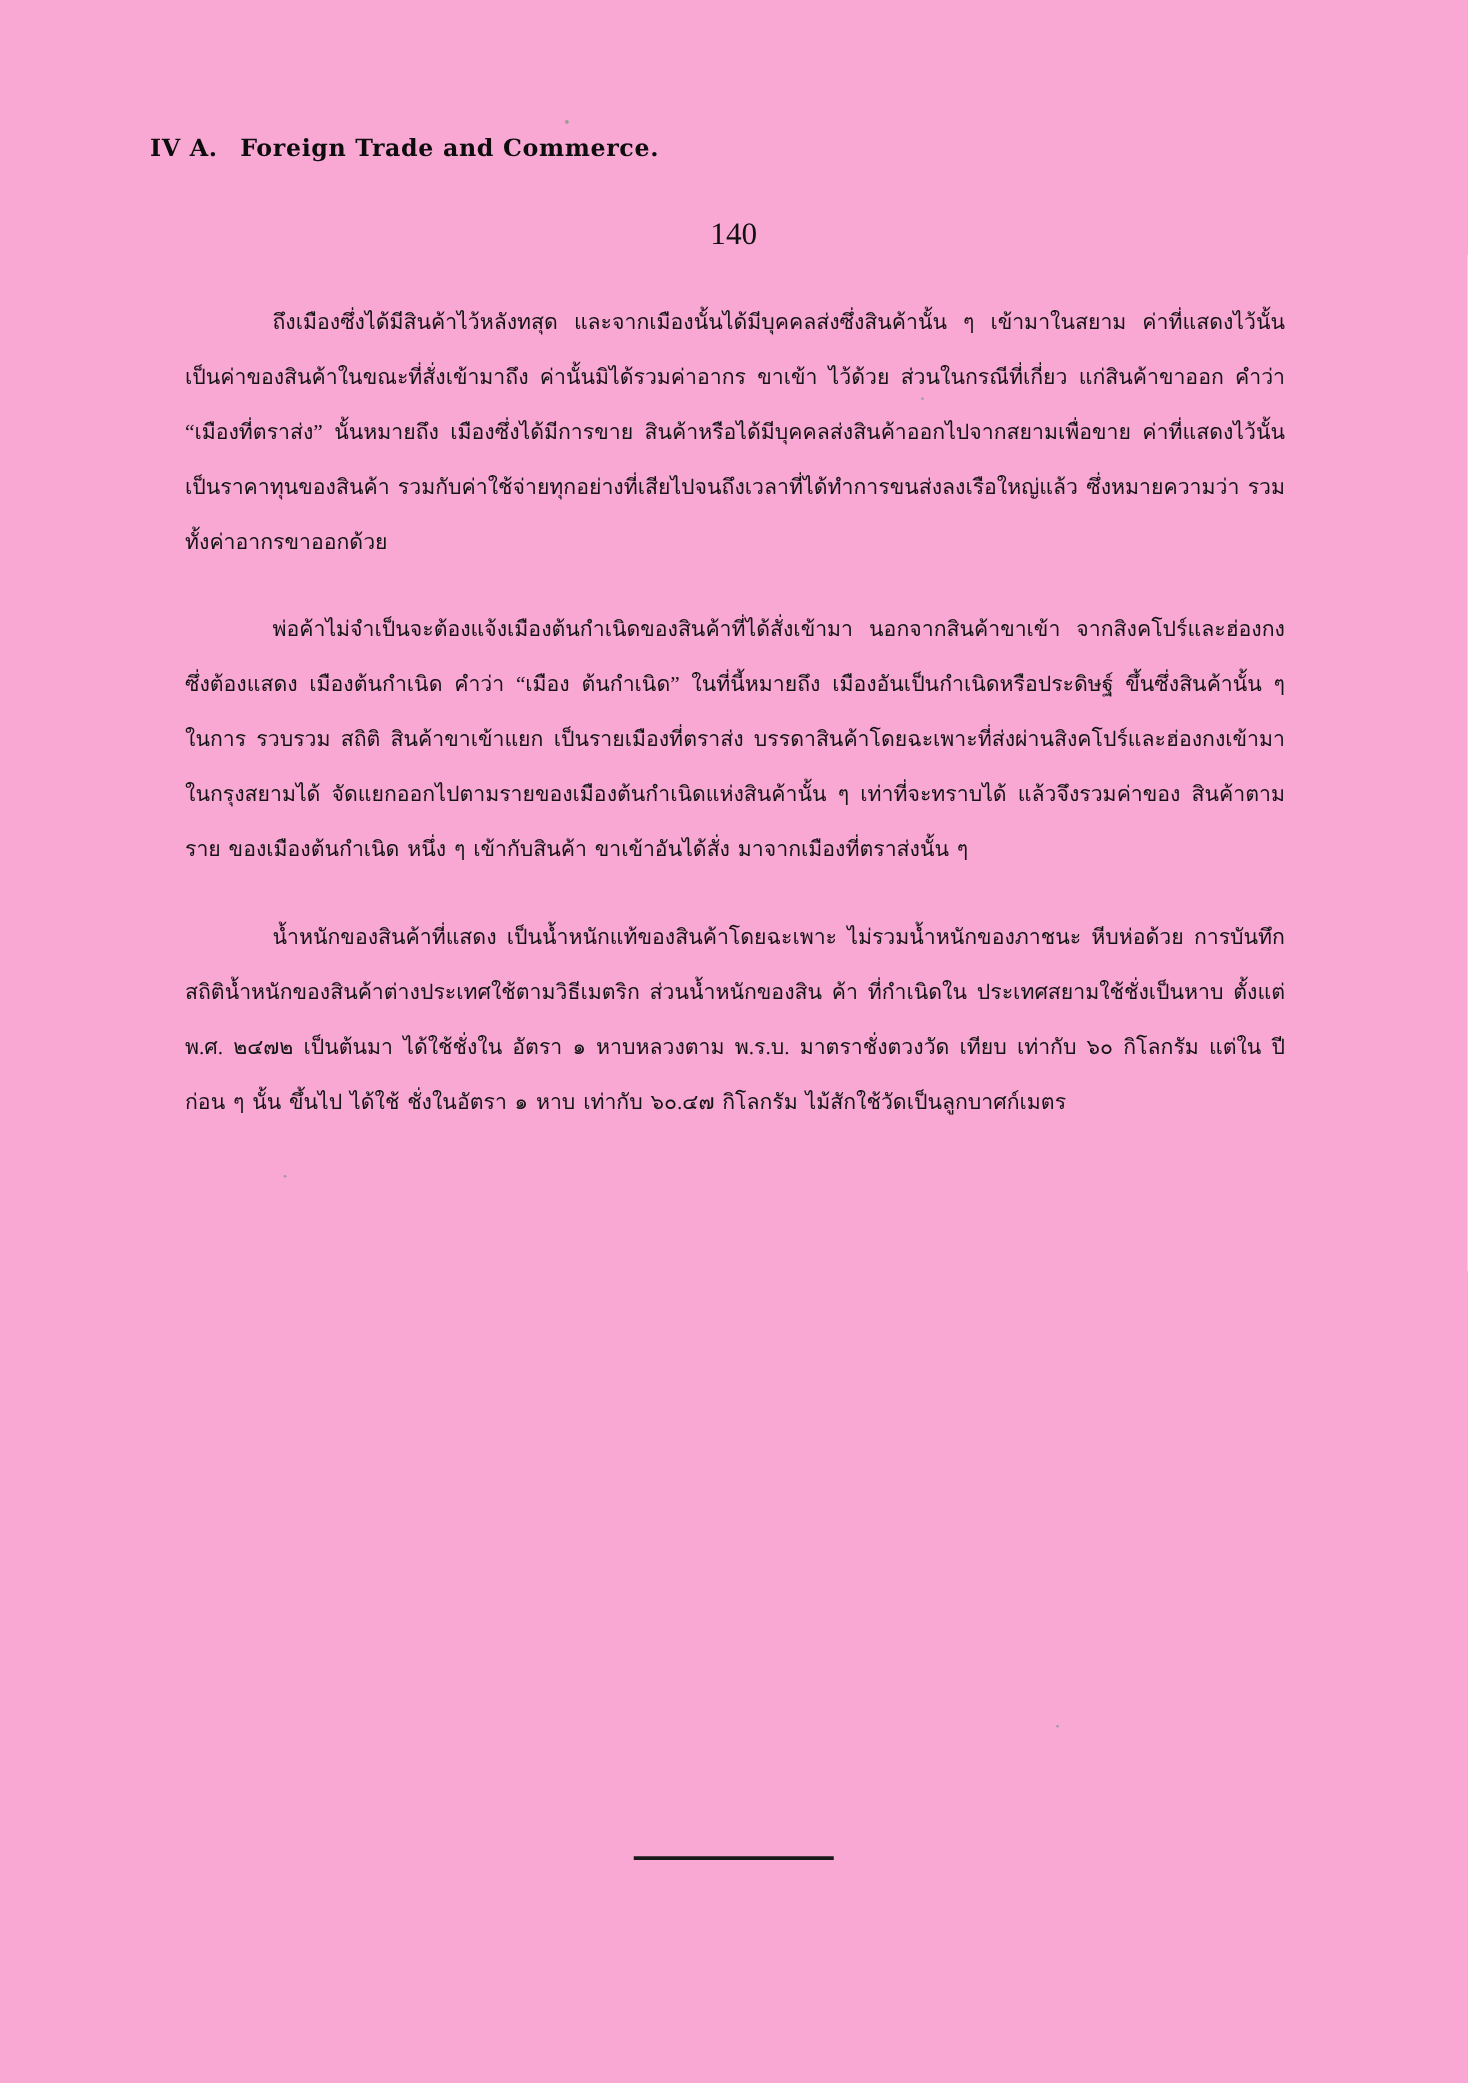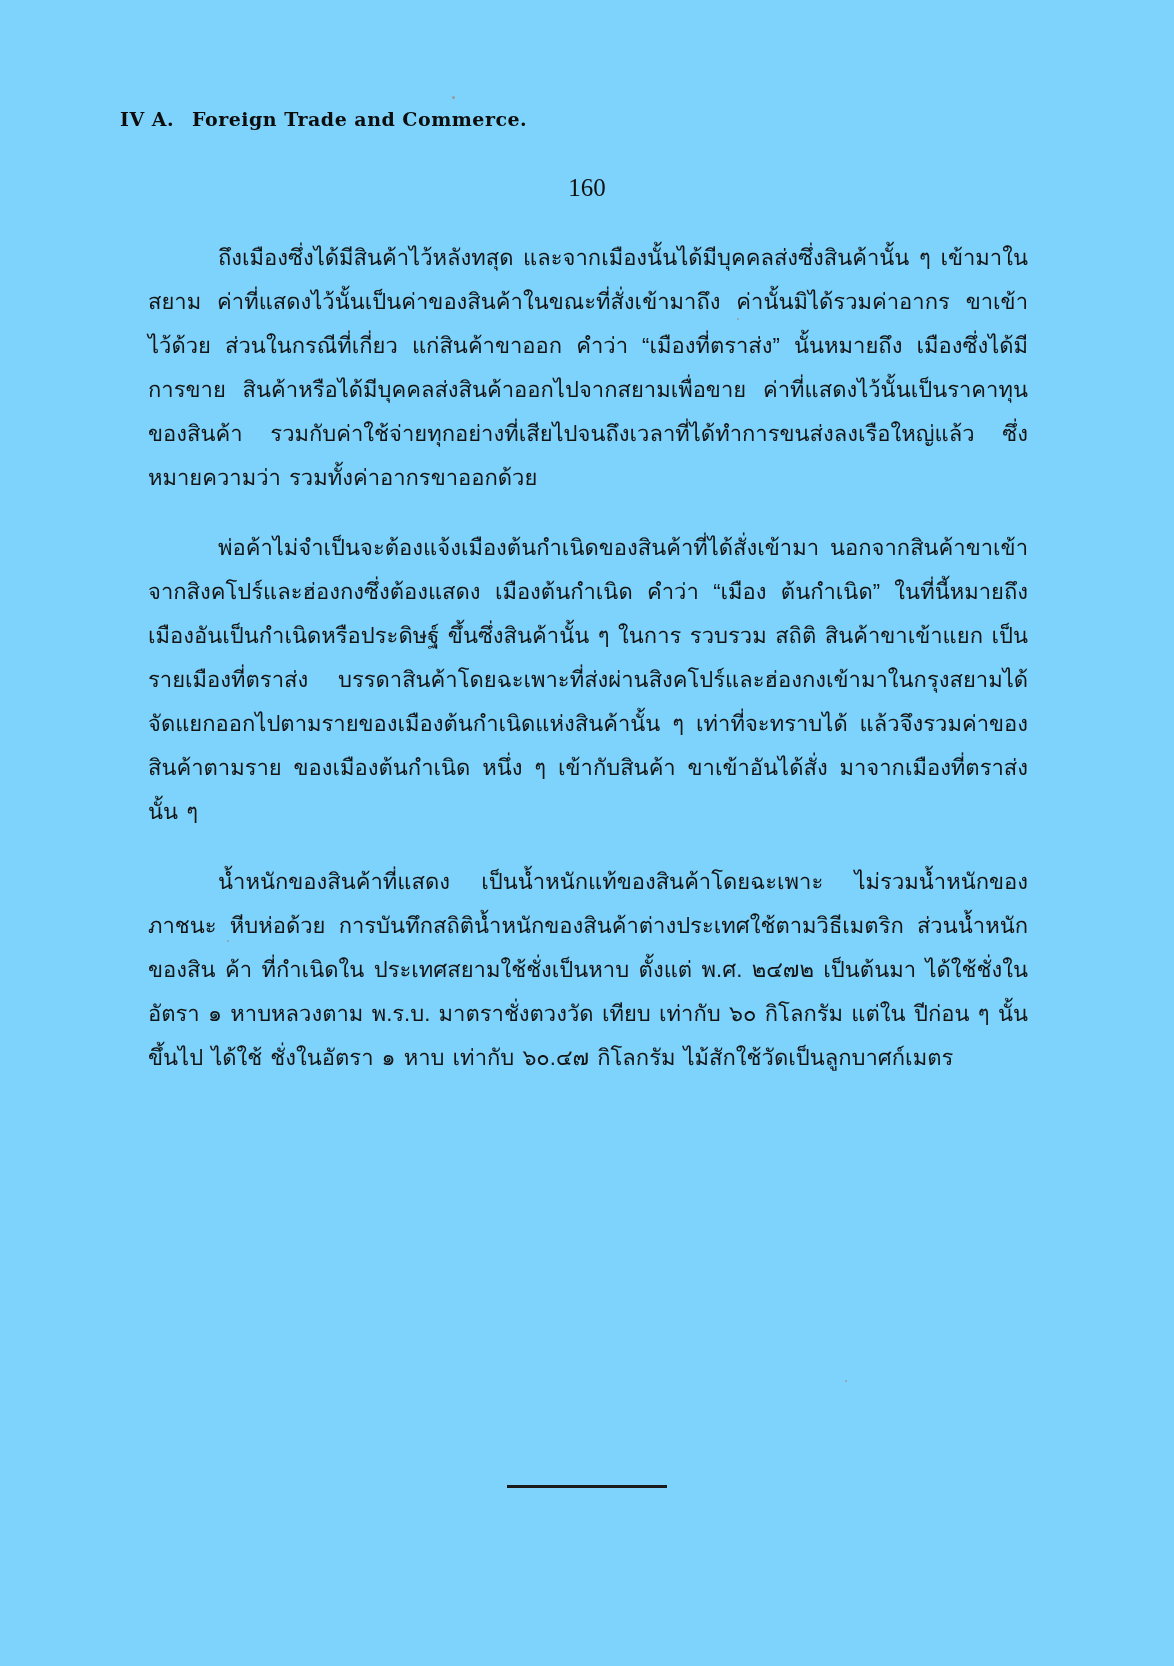--- a/index.html
+++ b/index.html
@@ -13,21 +13,21 @@
     font-family: "Liberation Serif", serif;
     color: #1a1a1a;
     position: relative;
     overflow: hidden;
   }
   .page {
     position: absolute;
     top: 0; left: 0;
     width: 1174px;
     height: 1666px;
-    background: #7dd3fc;
+    background: #f9a8d4;
   }
   .header-line {
     position: absolute;
     top: 108px;
     left: 120px;
     font-family: "DejaVu Serif", serif;
     font-weight: bold;
     font-size: 19px;
     letter-spacing: 0.5px;
     color: #0d0d0d;
@@ -44,22 +44,22 @@
     text-align: center;
     font-family: "Liberation Serif", serif;
     font-size: 25px;
     color: #111;
   }
   .body-text {
     position: absolute;
     top: 236px;
     left: 148px;
     width: 880px;
-    font-family: Liberation Sans, sans-serif;
-    font-size: 22px;
+    font-family: Liberation Serif, serif;
+    font-size: 17px;
     line-height: 44px;
     color: #141414;
     text-align: justify;
   }
   .para {
     margin: 0 0 26px 0;
     text-indent: 70px;
     word-spacing: 2px;
   }
   .rule {
@@ -83,21 +83,21 @@
 </style>
 </head>
 <body>
 
 <div class="page">
 
   <div class="header-line">
     <span class="sec">IV A.</span><span>Foreign Trade and Commerce.</span>
   </div>
 
-  <div class="page-number">160</div>
+  <div class="page-number">140</div>
 
   <div class="body-text">
     <p class="para">ถึงเมืองซึ่งได้มีสินค้าไว้หลังทสุด และจากเมืองนั้นได้มีบุคคลส่งซึ่งสินค้านั้น ๆ เข้ามาในสยาม ค่าที่แสดงไว้นั้นเป็นค่าของสินค้าในขณะที่สั่งเข้ามาถึง ค่านั้นมิได้รวมค่าอากร ขาเข้า ไว้ด้วย ส่วนในกรณีที่เกี่ยว แก่สินค้าขาออก คำว่า “เมืองที่ตราส่ง” นั้นหมายถึง เมืองซึ่งได้มีการขาย สินค้าหรือได้มีบุคคลส่งสินค้าออกไปจากสยามเพื่อขาย ค่าที่แสดงไว้นั้นเป็นราคาทุนของสินค้า รวมกับค่าใช้จ่ายทุกอย่างที่เสียไปจนถึงเวลาที่ได้ทำการขนส่งลงเรือใหญ่แล้ว ซึ่งหมายความว่า รวมทั้งค่าอากรขาออกด้วย</p>
     <p class="para">พ่อค้าไม่จำเป็นจะต้องแจ้งเมืองต้นกำเนิดของสินค้าที่ได้สั่งเข้ามา นอกจากสินค้าขาเข้า จากสิงคโปร์และฮ่องกงซึ่งต้องแสดง เมืองต้นกำเนิด คำว่า “เมือง ต้นกำเนิด” ในที่นี้หมายถึง เมืองอันเป็นกำเนิดหรือประดิษฐ์ ขึ้นซึ่งสินค้านั้น ๆ ในการ รวบรวม สถิติ สินค้าขาเข้าแยก เป็นรายเมืองที่ตราส่ง บรรดาสินค้าโดยฉะเพาะที่ส่งผ่านสิงคโปร์และฮ่องกงเข้ามาในกรุงสยามได้ จัดแยกออกไปตามรายของเมืองต้นกำเนิดแห่งสินค้านั้น ๆ เท่าที่จะทราบได้ แล้วจึงรวมค่าของ สินค้าตามราย ของเมืองต้นกำเนิด หนึ่ง ๆ เข้ากับสินค้า ขาเข้าอันได้สั่ง มาจากเมืองที่ตราส่งนั้น ๆ</p>
     <p class="para">น้ำหนักของสินค้าที่แสดง เป็นน้ำหนักแท้ของสินค้าโดยฉะเพาะ ไม่รวมน้ำหนักของภาชนะ หีบห่อด้วย การบันทึกสถิติน้ำหนักของสินค้าต่างประเทศใช้ตามวิธีเมตริก ส่วนน้ำหนักของสิน ค้า ที่กำเนิดใน ประเทศสยามใช้ชั่งเป็นหาบ ตั้งแต่ พ.ศ. ๒๔๗๒ เป็นต้นมา ได้ใช้ชั่งใน อัตรา ๑ หาบหลวงตาม พ.ร.บ. มาตราชั่งตวงวัด เทียบ เท่ากับ ๖๐ กิโลกรัม แต่ใน ปีก่อน ๆ นั้น ขึ้นไป ได้ใช้ ชั่งในอัตรา ๑ หาบ เท่ากับ ๖๐.๔๗ กิโลกรัม ไม้สักใช้วัดเป็นลูกบาศก์เมตร</p>
   </div>
 
   <div class="rule"></div>
 
   <span class="speck s1"></span>

